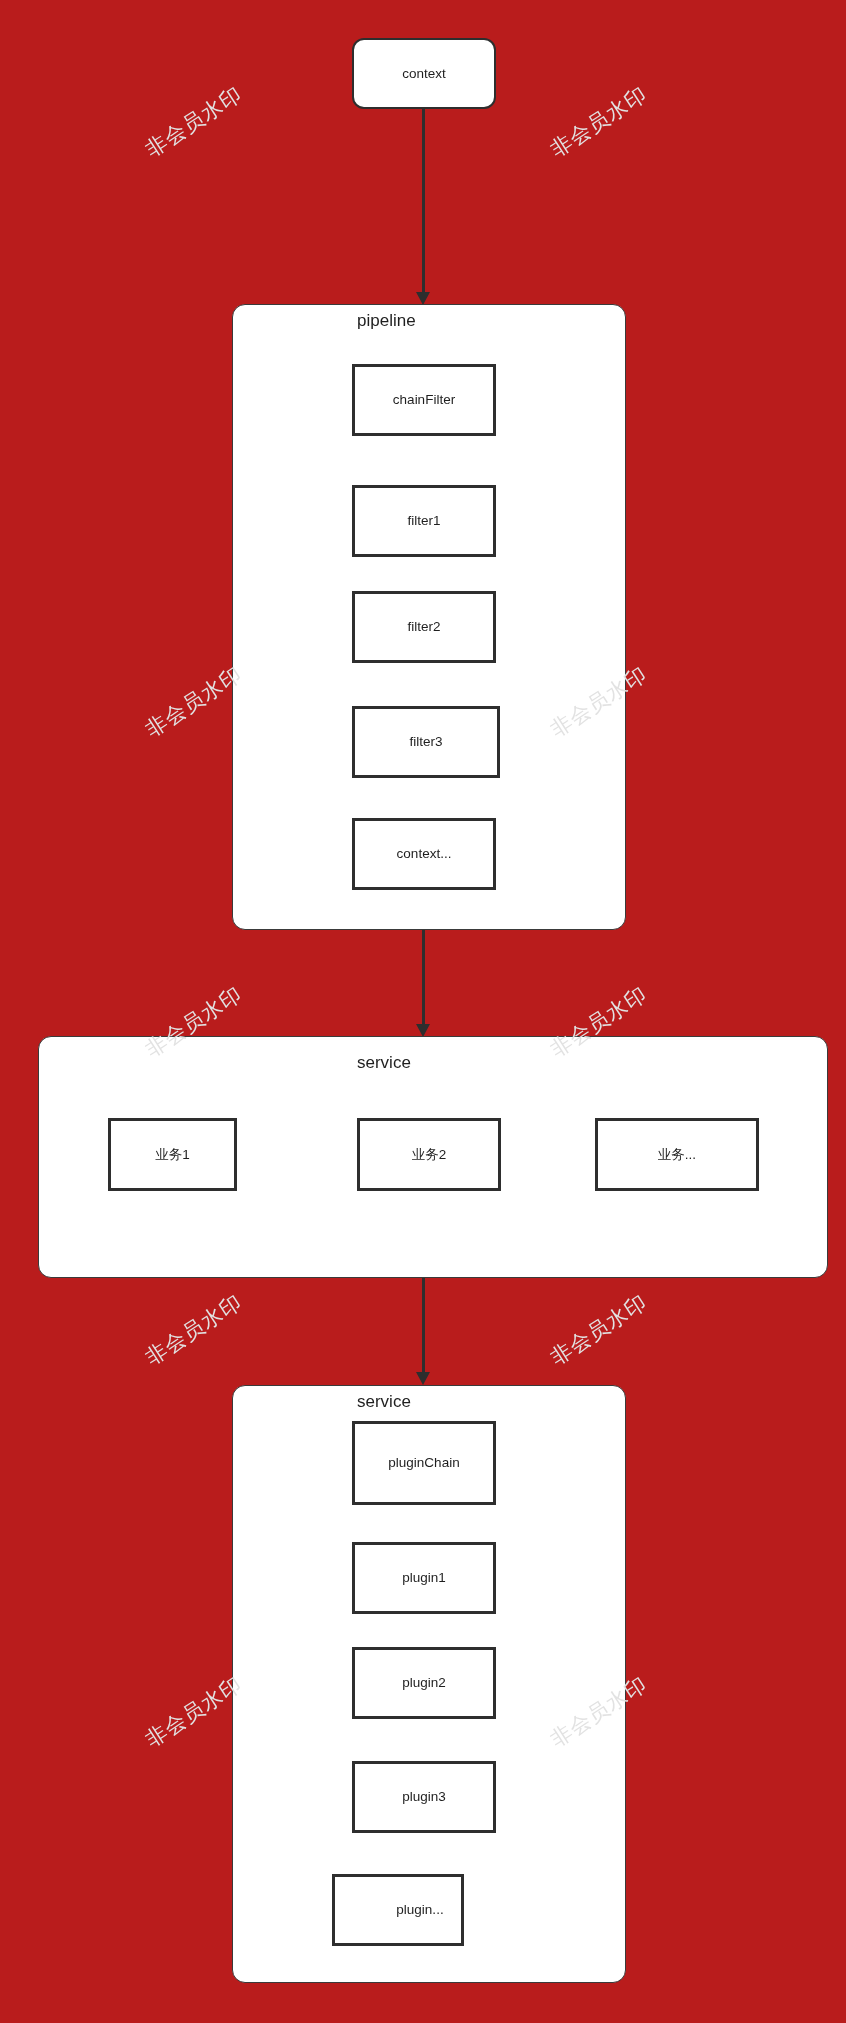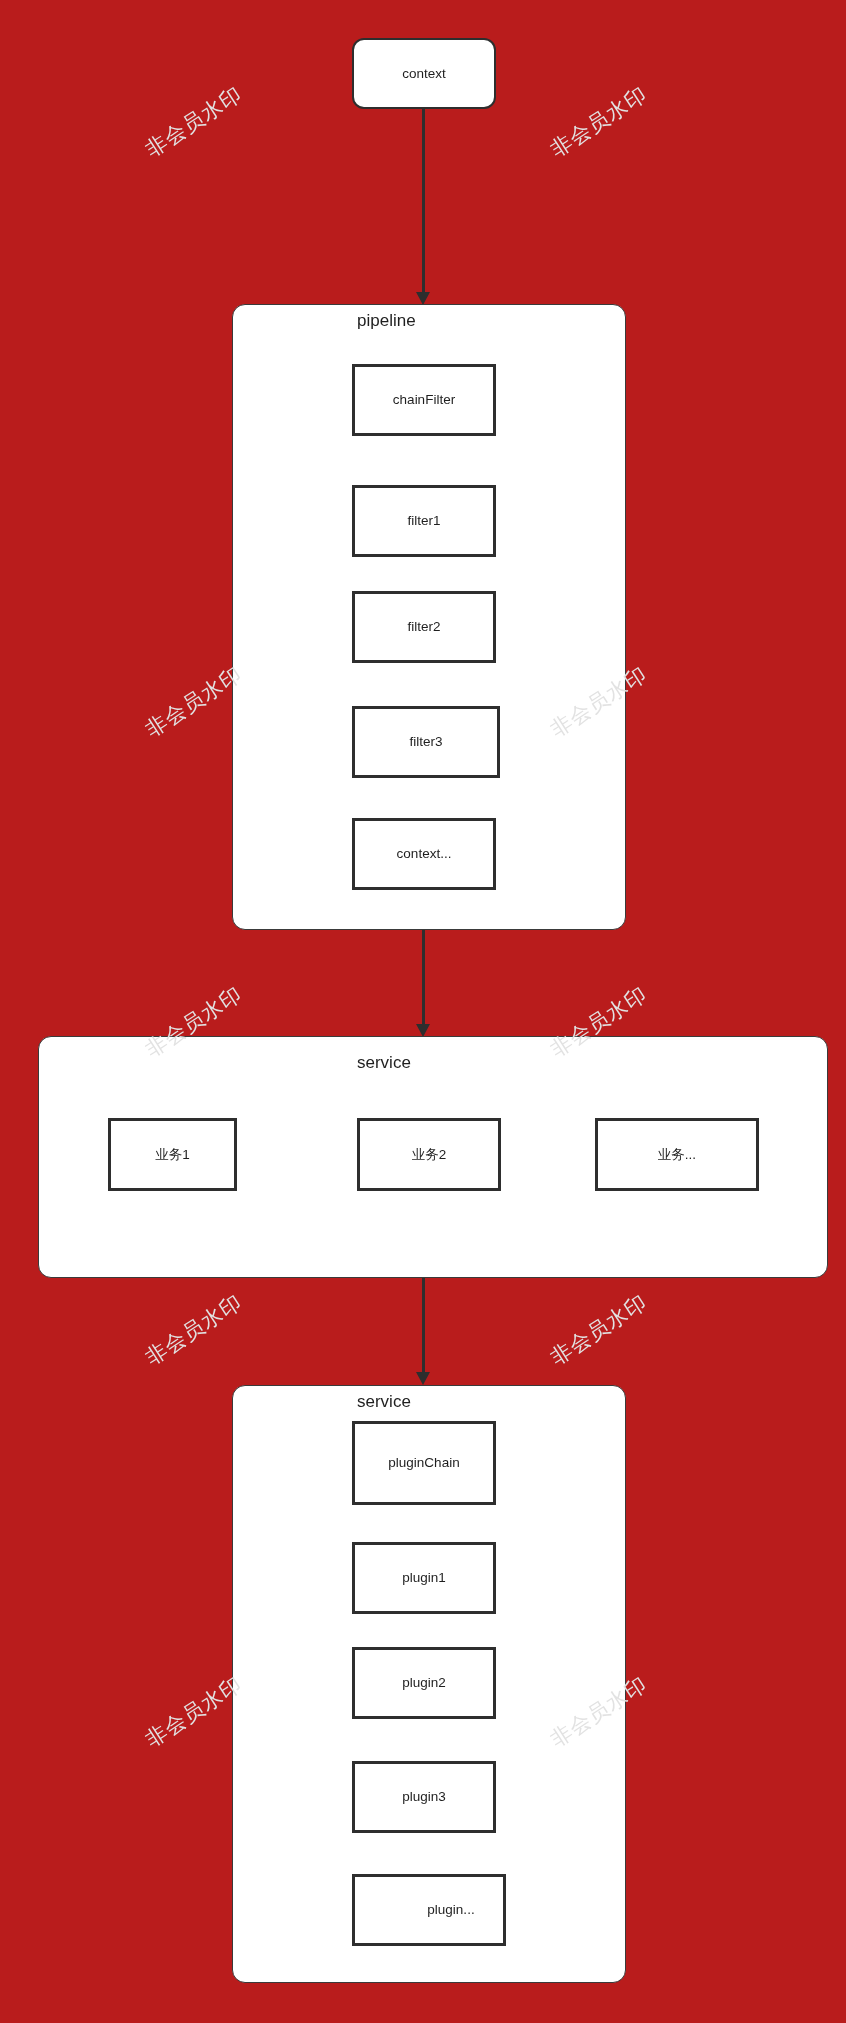--- a/index.html
+++ b/index.html
@@ -174,21 +174,21 @@
   </div>
   <div class="node" style="left:352px; top:1542px; width:144px; height:72px;">
     <span class="node-label">plugin1</span>
   </div>
   <div class="node" style="left:352px; top:1647px; width:144px; height:72px;">
     <span class="node-label">plugin2</span>
   </div>
   <div class="node" style="left:352px; top:1761px; width:144px; height:72px;">
     <span class="node-label">plugin3</span>
   </div>
-  <div class="node" style="left:352px; top:1874px; width:154px; height:72px;padding-left:44px;">
+  <div class="node" style="left:332px; top:1874px; width:132px; height:72px;padding-left:44px;">
     <span class="node-label">plugin...</span>
   </div>
 
   <div id="watermark-layer">
       <div class="watermark" style="left: 140px; top: 140px;">非会员水印</div>
       <div class="watermark" style="left: 140px; top: 720px;">非会员水印</div>
       <div class="watermark" style="left: 140px; top: 1040px;">非会员水印</div>
       <div class="watermark" style="left: 140px; top: 1348px;">非会员水印</div>
       <div class="watermark" style="left: 140px; top: 1730px;">非会员水印</div>
       <div class="watermark" style="left: 545px; top: 140px;">非会员水印</div>

